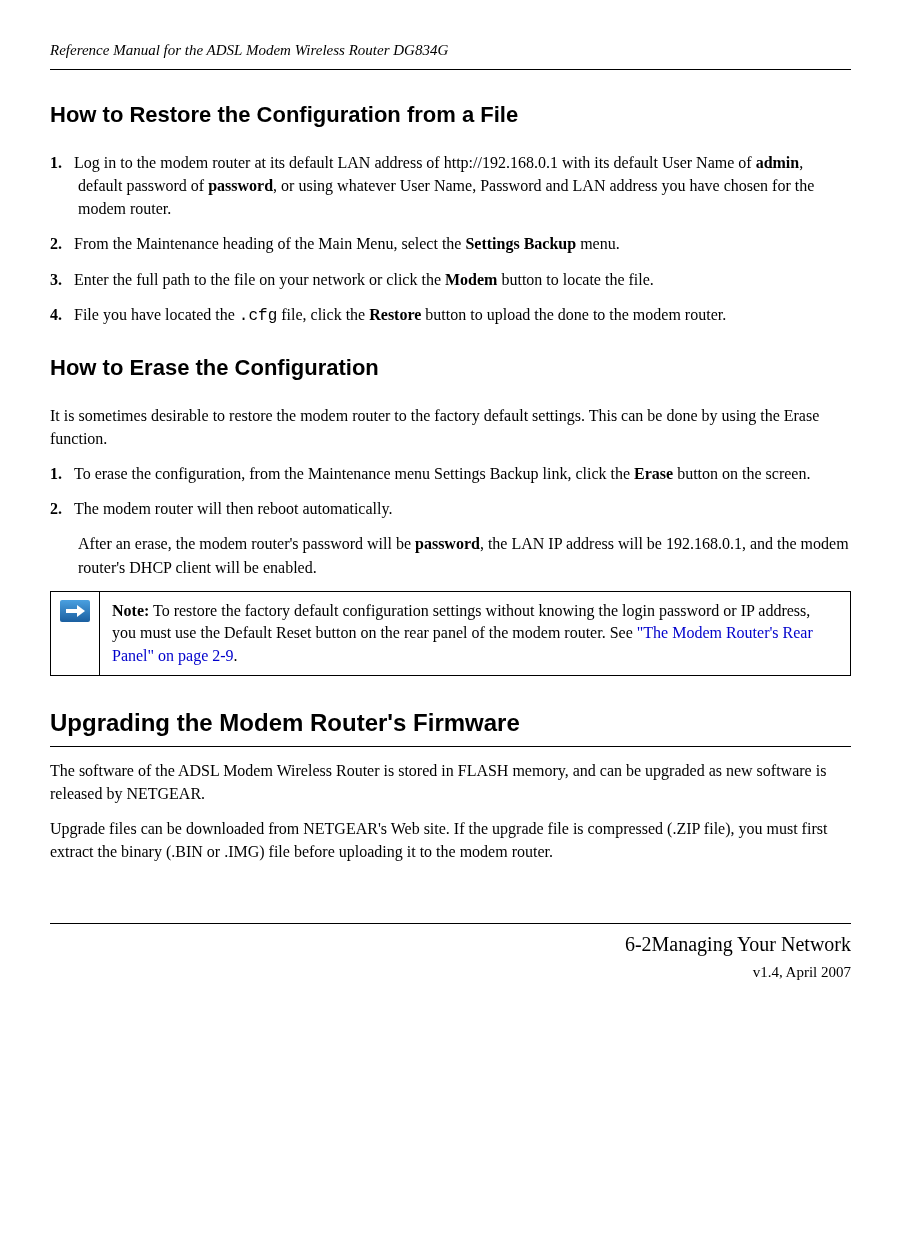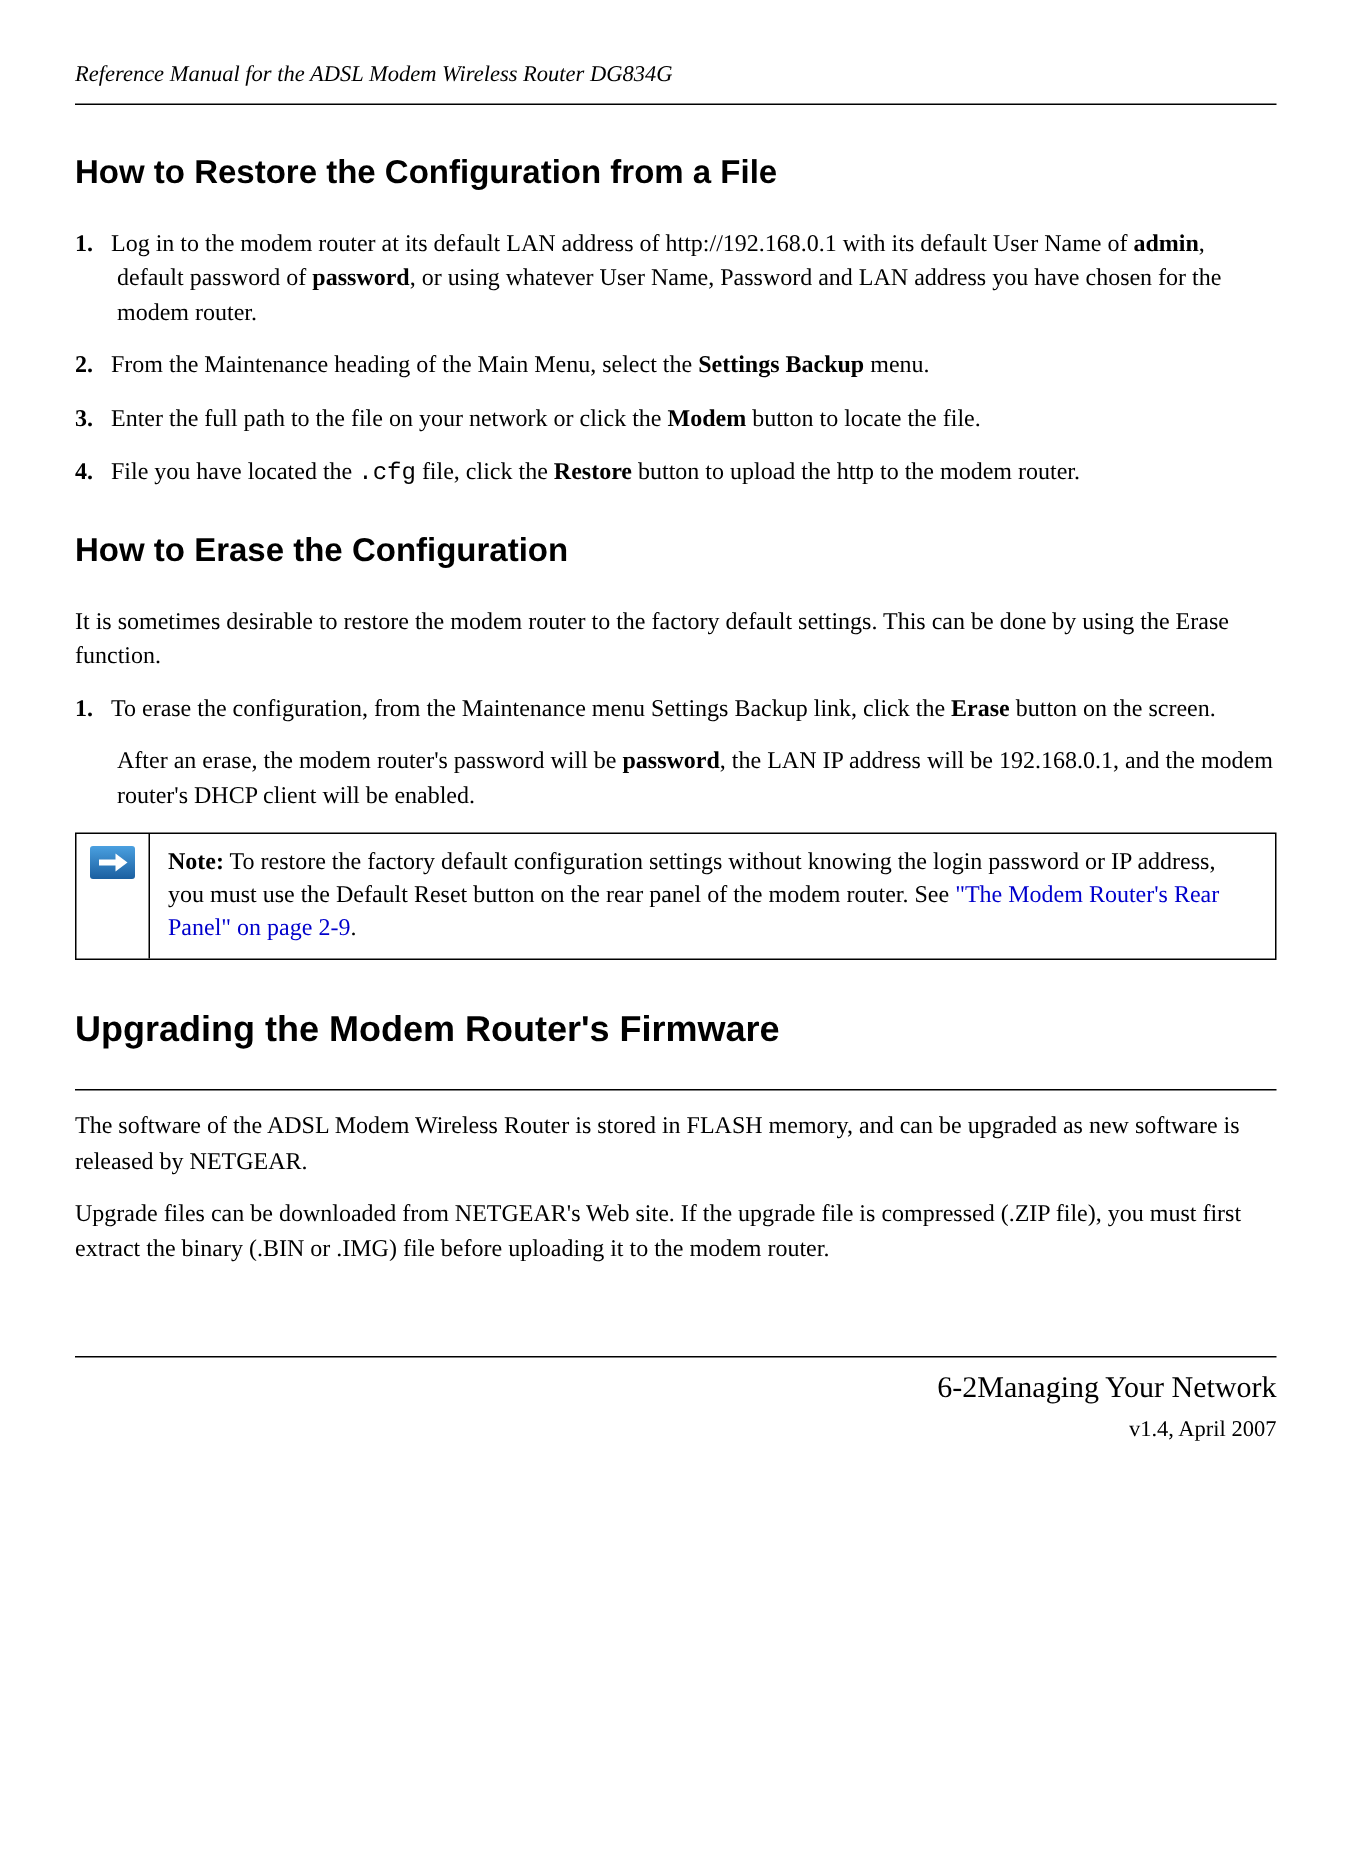--- a/index.html
+++ b/index.html
@@ -25,21 +25,21 @@
       margin-top: 25px;
       margin-bottom: 20px;
     }
     h1 {
       font-family: Arial, Helvetica, sans-serif;
       font-size: 24px;
       font-weight: bold;
       margin-top: 30px;
       margin-bottom: 5px;
       border-bottom: 1px solid #000;
-      padding-bottom: 23px;
+      padding-bottom: 6px;
     }
     ol {
       padding-left: 0;
       margin: 0;
     }
     ol li {
       list-style: none;
       margin-bottom: 12px;
       padding-left: 28px;
       text-indent: -28px;
@@ -135,31 +135,34 @@
   <li>
     <span class="num">1.</span><span>Log in to the modem router at its default LAN address of http://192.168.0.1 with its default User Name of </span><b>admin</b><span>, default password of </span><b>password</b><span>, or using whatever User Name, Password and LAN address you have chosen for the modem router.</span>
   </li>
   <li>
     <span class="num">2.</span><span>From the Maintenance heading of the Main Menu, select the </span><b>Settings Backup</b><span> menu.</span>
   </li>
   <li>
     <span class="num">3.</span><span>Enter the full path to the file on your network or click the </span><b>Modem</b><span> button to locate the file.</span>
   </li>
   <li>
-    <span class="num">4.</span><span>File you have located the </span><span class="code">.cfg</span><span> file, click the </span><b>Restore</b><span> button to upload the http to the modem router.</span>
+    <span class="num">4.</span><span>File you have located the </span><span class="code">.cfg</span><span> file, click the </span><b>Restore</b><span> button to upload the done to the modem router.</span>
   </li>
 </ol>
 
 <h2>How to Erase the Configuration</h2>
 
 <p>It is sometimes desirable to restore the modem router to the factory default settings. This can be done by using the Erase function.</p>
 
 <ol>
   <li>
     <span class="num">1.</span><span>To erase the configuration, from the Maintenance menu Settings Backup link, click the </span><b>Erase</b><span> button on the screen.</span>
+  </li>
+  <li>
+    <span class="num">2.</span><span>The modem router will then reboot automatically.</span>
   </li>
 </ol>
 
 <p class="indent">
   <span>After an erase, the modem router's password will be </span><b>password</b><span>, the LAN IP address will be 192.168.0.1, and the modem router's DHCP client will be enabled.</span>
 </p>
 
 <div class="note-box">
   <div class="note-icon-cell">
     <div class="note-icon"></div>

